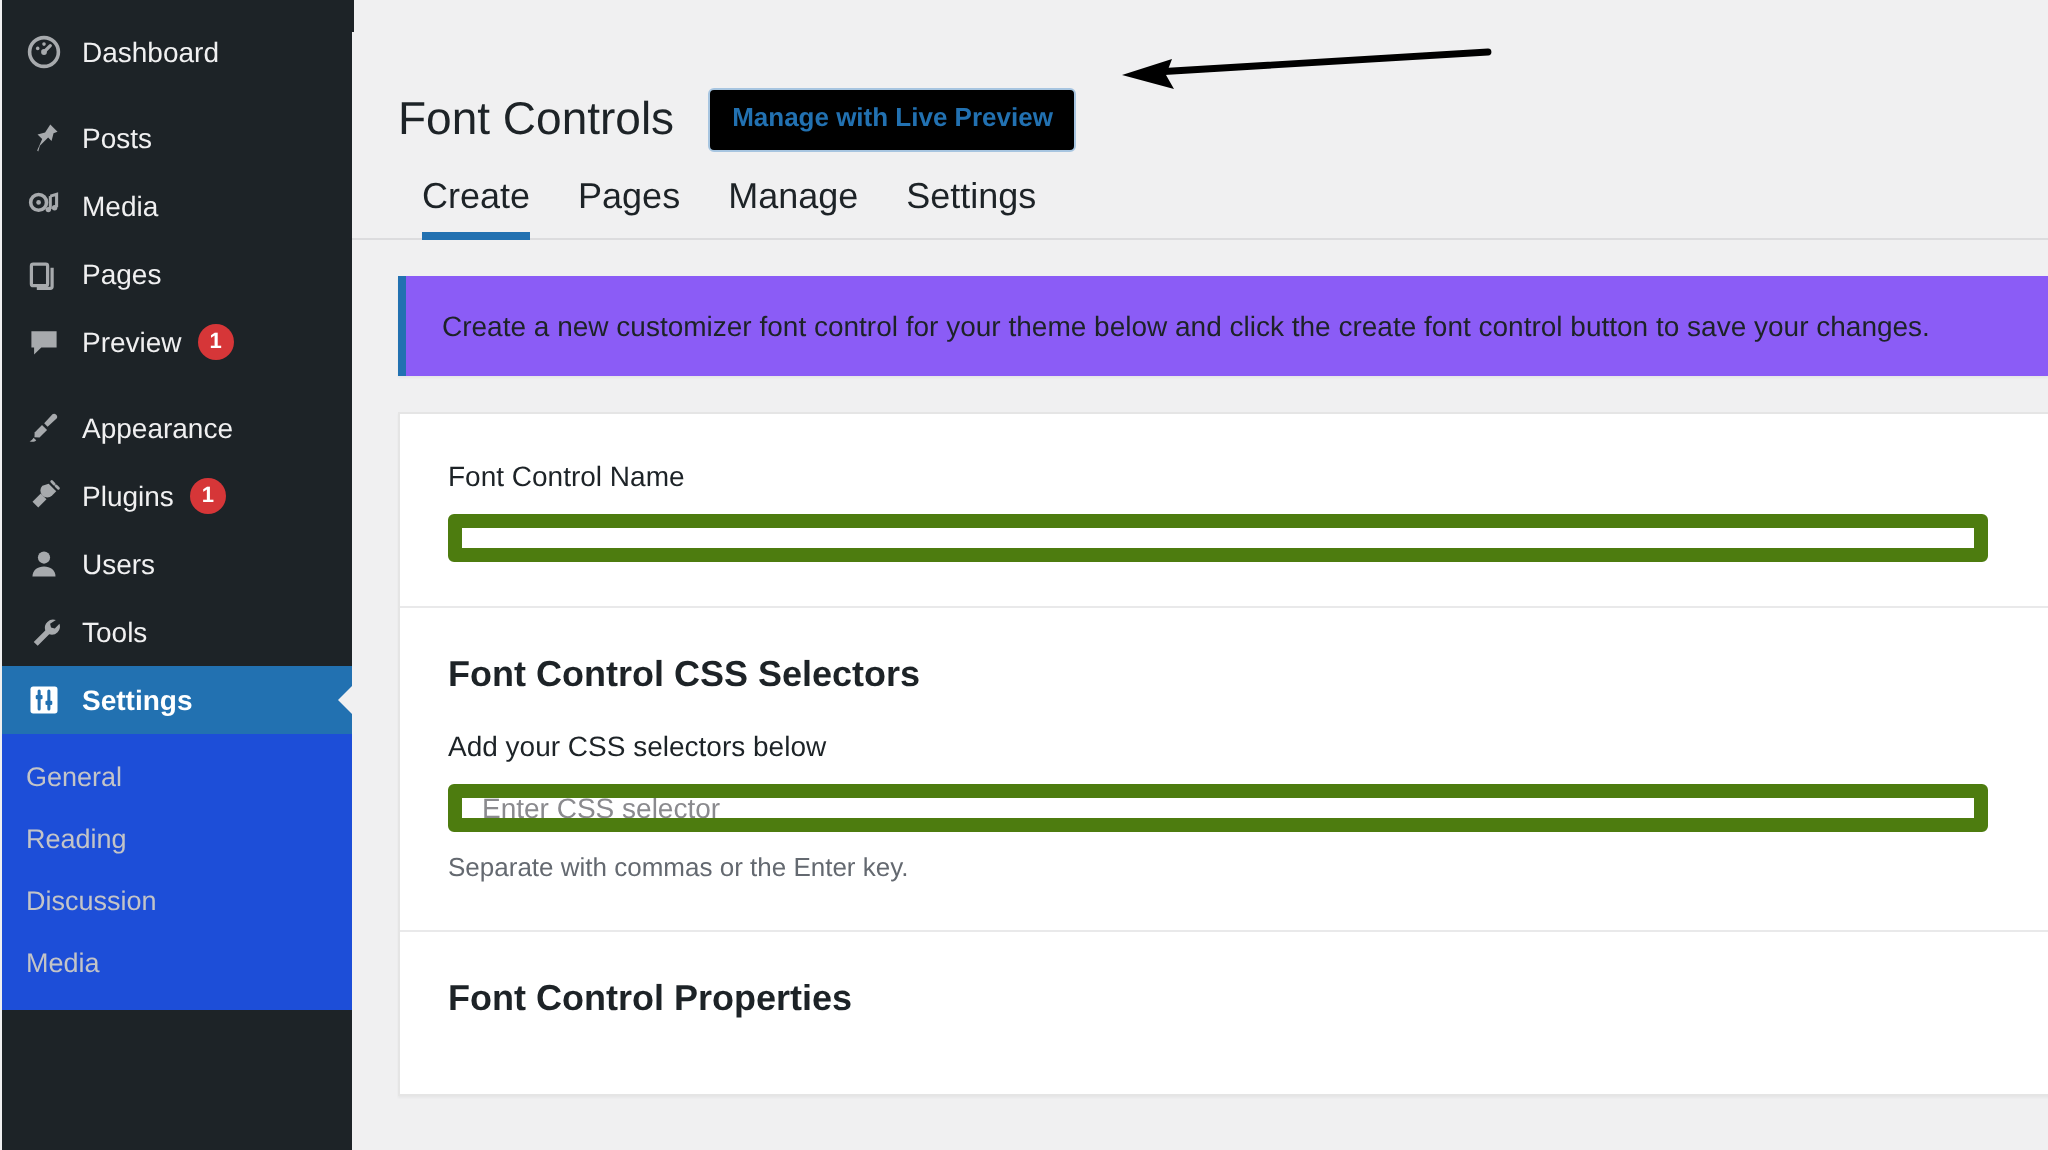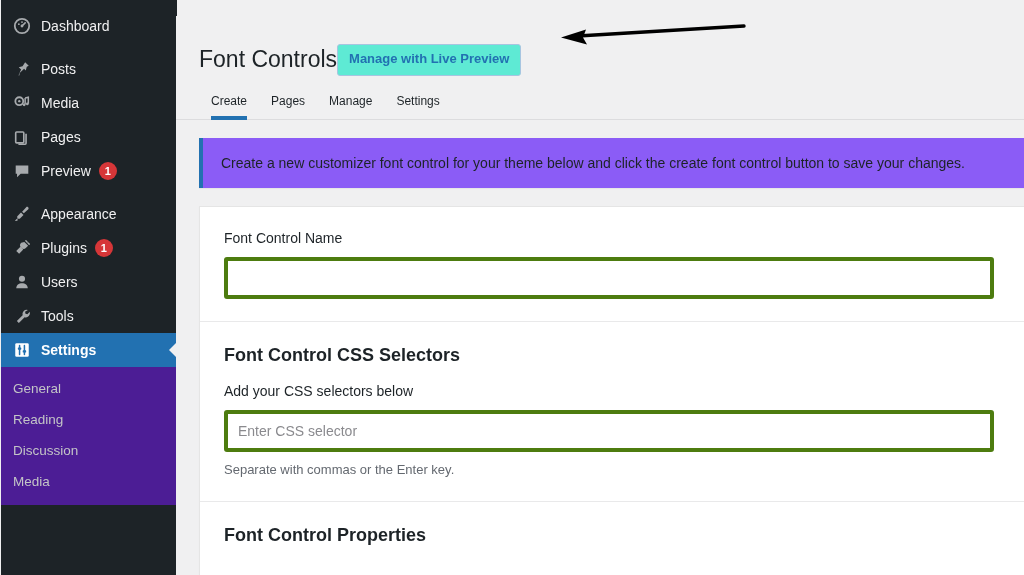--- a/index.html
+++ b/index.html
@@ -60,21 +60,21 @@
     margin-left: 8px;
     padding: 0 5px;
     border-radius: 9px;
     background: #d63638;
     color: #fff;
     font-size: 11px;
     font-weight: 600;
     line-height: 1;
   }
 
-  .submenu { padding: 6px 0 8px 0; background: #4c1d95; }
+  .submenu { padding: 6px 0 8px 0; background: #1d4ed8; }
   .submenu-item {
     display: block;
     padding: 6px 0 6px 12px;
     color: #c3c4c7;
     font-size: 13.5px;
     line-height: 19px;
     cursor: pointer;
     white-space: nowrap;
   }
 
@@ -93,23 +93,23 @@
   }
   #page-title {
     font-size: 23px;
     font-weight: 400;
     color: #1d2327;
     line-height: 1.3;
     margin: 0;
     white-space: nowrap;
   }
   #live-preview-btn {
-    margin-left: 0;
+    margin-left: 17px;
     padding: 4px 11px 5px 11px;
-    background: #5eead4;
+    background: #000000;
     border: 1px solid #a7c5e0;
     border-radius: 3px;
     color: #2271b1;
     font-size: 13px;
     font-weight: 600;
     line-height: 1.6;
     cursor: pointer;
     white-space: nowrap;
   }
 
@@ -124,21 +124,21 @@
   #tabs {
     display: flex;
     align-items: flex-end;
     padding-left: 23px;
     height: 42px;
     border-bottom: 1px solid #dcdcde;
   }
   .tab {
     position: relative;
     padding: 0 12px 12px 12px;
-    font-size: 12px;
+    font-size: 18px;
     color: #1d2327;
     cursor: pointer;
     white-space: nowrap;
     line-height: 1;
   }
   .tab.active { color: #1d2327; }
   .tab.active::after {
     content: "";
     position: absolute;
     left: 12px; right: 12px;
@@ -178,23 +178,23 @@
   .field-label {
     display: block;
     font-size: 14px;
     color: #1d2327;
     margin-bottom: 10px;
     line-height: 1.3;
   }
   .text-input {
     display: block;
     width: 770px;
-    height: 42px;
+    height: 24px;
     padding: 0 10px;
-    border: 4px solid #4d7c0f;
+    border: 7px solid #4d7c0f;
     border-radius: 3px;
     background: #fff;
     font-family: "Liberation Sans", sans-serif;
     font-size: 14px;
     color: #1d4ed8;
     outline: none;
   }
   .text-input::placeholder { color: #8a8a8e; opacity: 1; }
 
   .section-heading {

